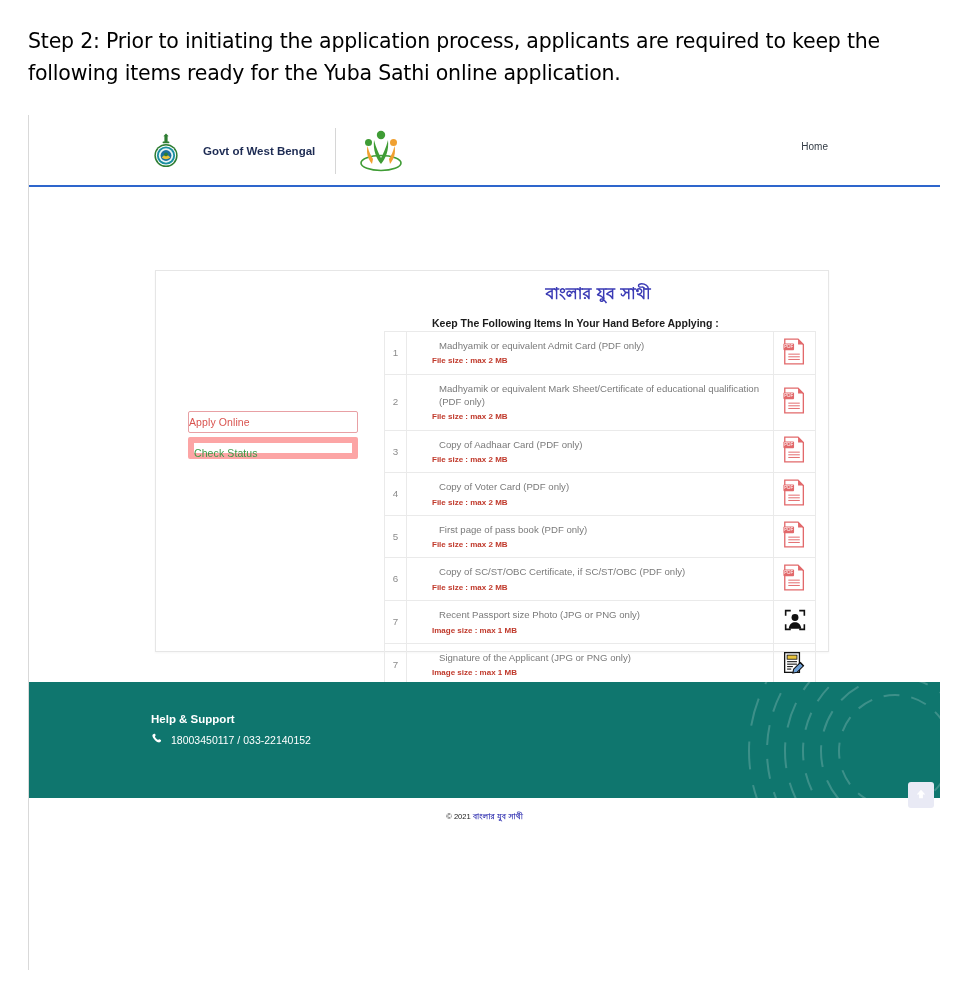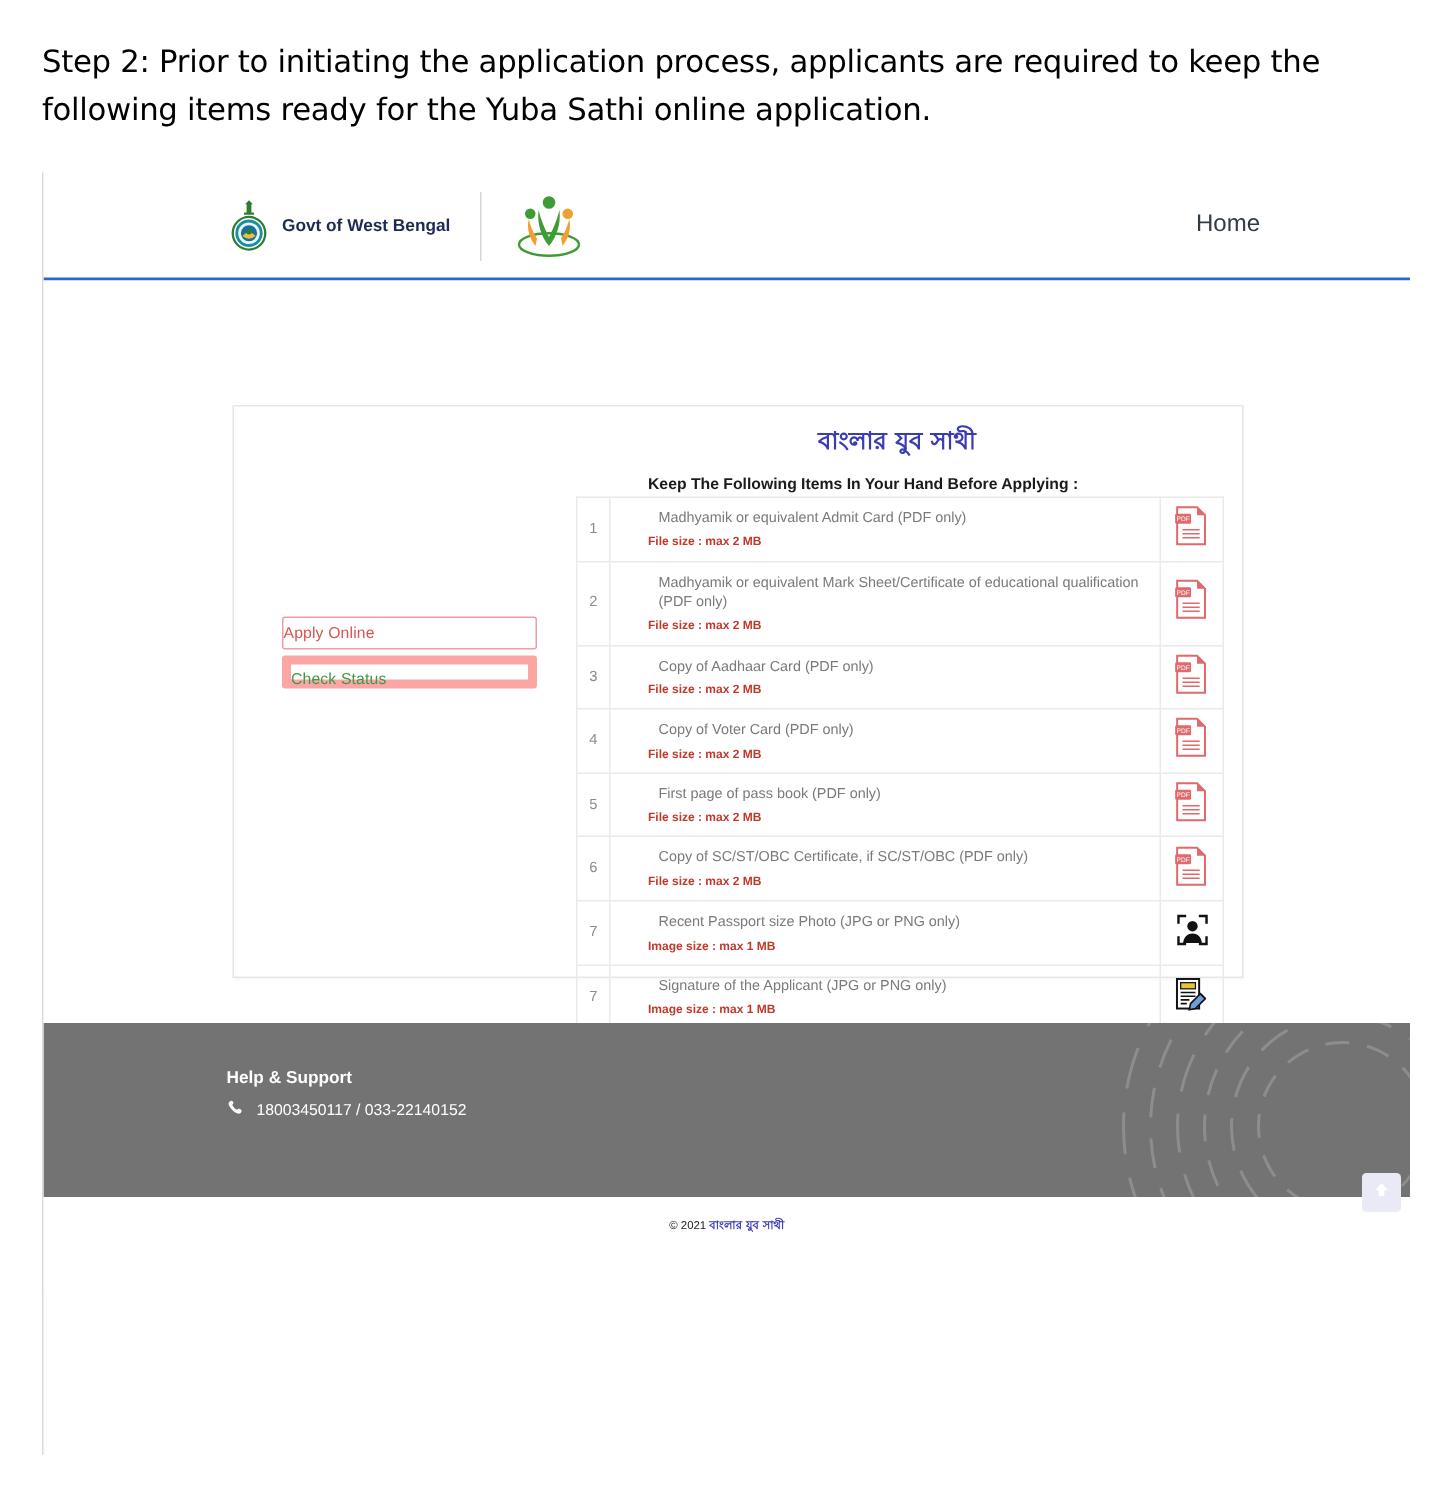--- a/index.html
+++ b/index.html
@@ -53,35 +53,35 @@
     position: absolute;
     left: 122px;
     top: 6px;
     display: flex;
     align-items: center;
     height: 60px;
   }
   .emblem-block { display: flex; align-items: center; padding-right: 16px; }
   .emblem { width: 30px; height: 36px; flex: none; }
   .brand-text {
-    margin-left: 7px;
+    margin-left: 22px;
     font-size: 11.5px;
     font-weight: bold;
     color: #1d2b53;
     white-space: nowrap;
   }
   .divider-v {
     width: 1px; height: 46px; background: #d6d6d6; margin: 0 20px 0 4px;
   }
   .ys-logo { width: 50px; height: 46px; }
   .nav-right {
     position: absolute;
-    right: 100px;
+    right: 112px;
     top: 26px;
-    font-size: 16px;
+    font-size: 10px;
     color: #333b45;
   }
   .nav-right a { color: #333b45; text-decoration: none; }
 
   
   .content-area {
     position: relative;
     height: 495px;
     background: #ffffff;
   }
@@ -178,21 +178,21 @@
     margin-left: 16px;
   }
 
   
   .ic { display: inline-block; vertical-align: middle; }
 
   
   .footer {
     position: relative;
     height: 116px;
-    background: #737373;
+    background: #0f766e;
     overflow: hidden;
   }
   .footer-deco {
     position: absolute;
     right: -60px;
     top: -96px;
     width: 330px;
     height: 330px;
     opacity: 0.5;
   }

